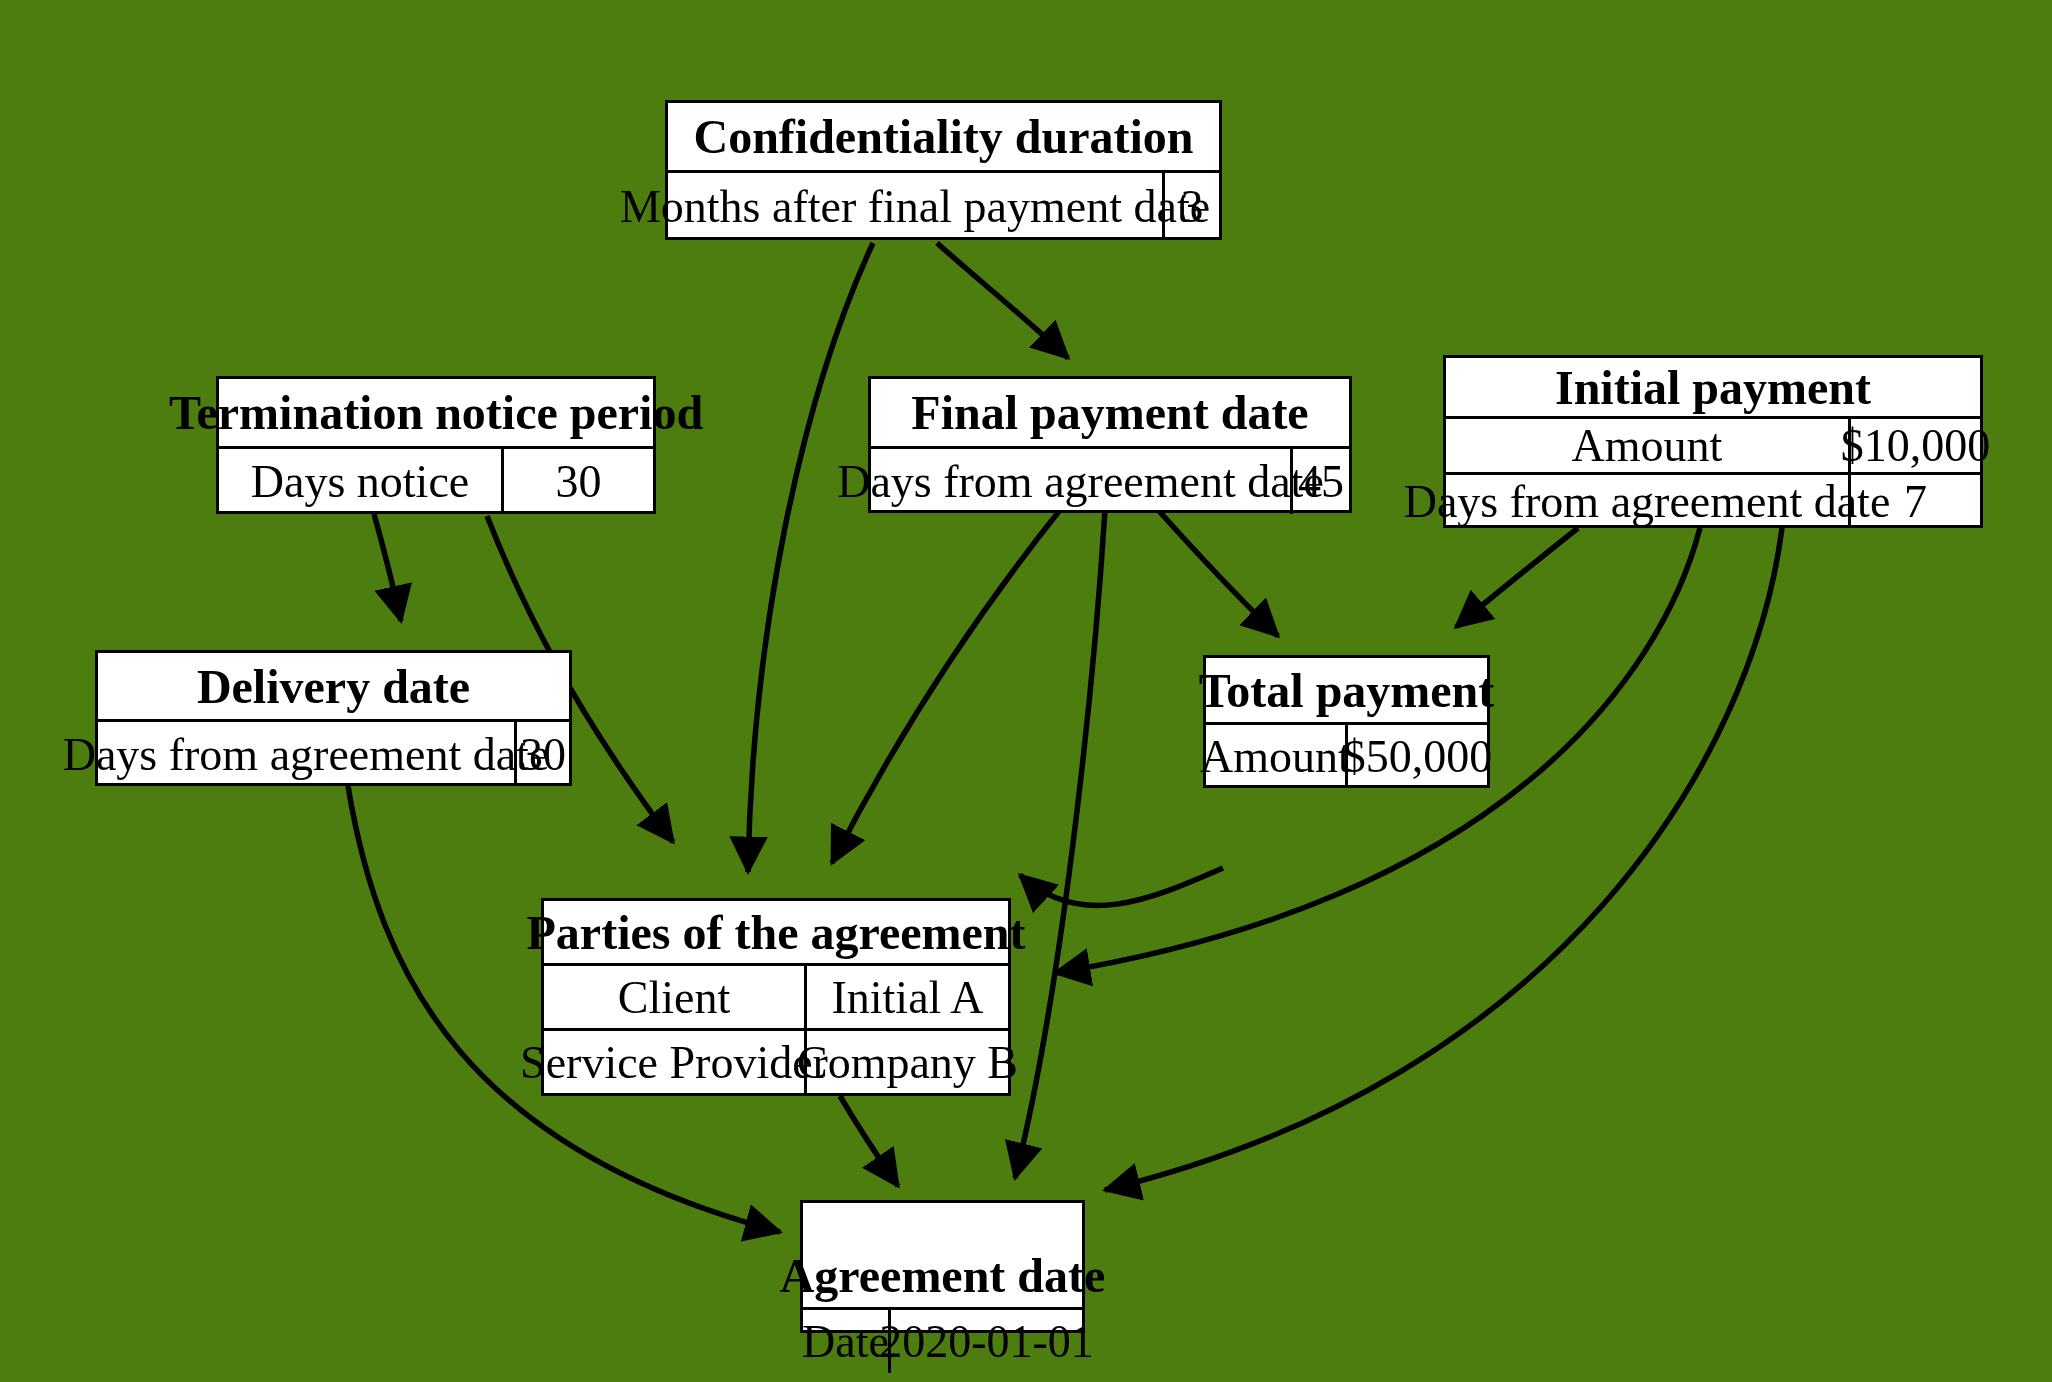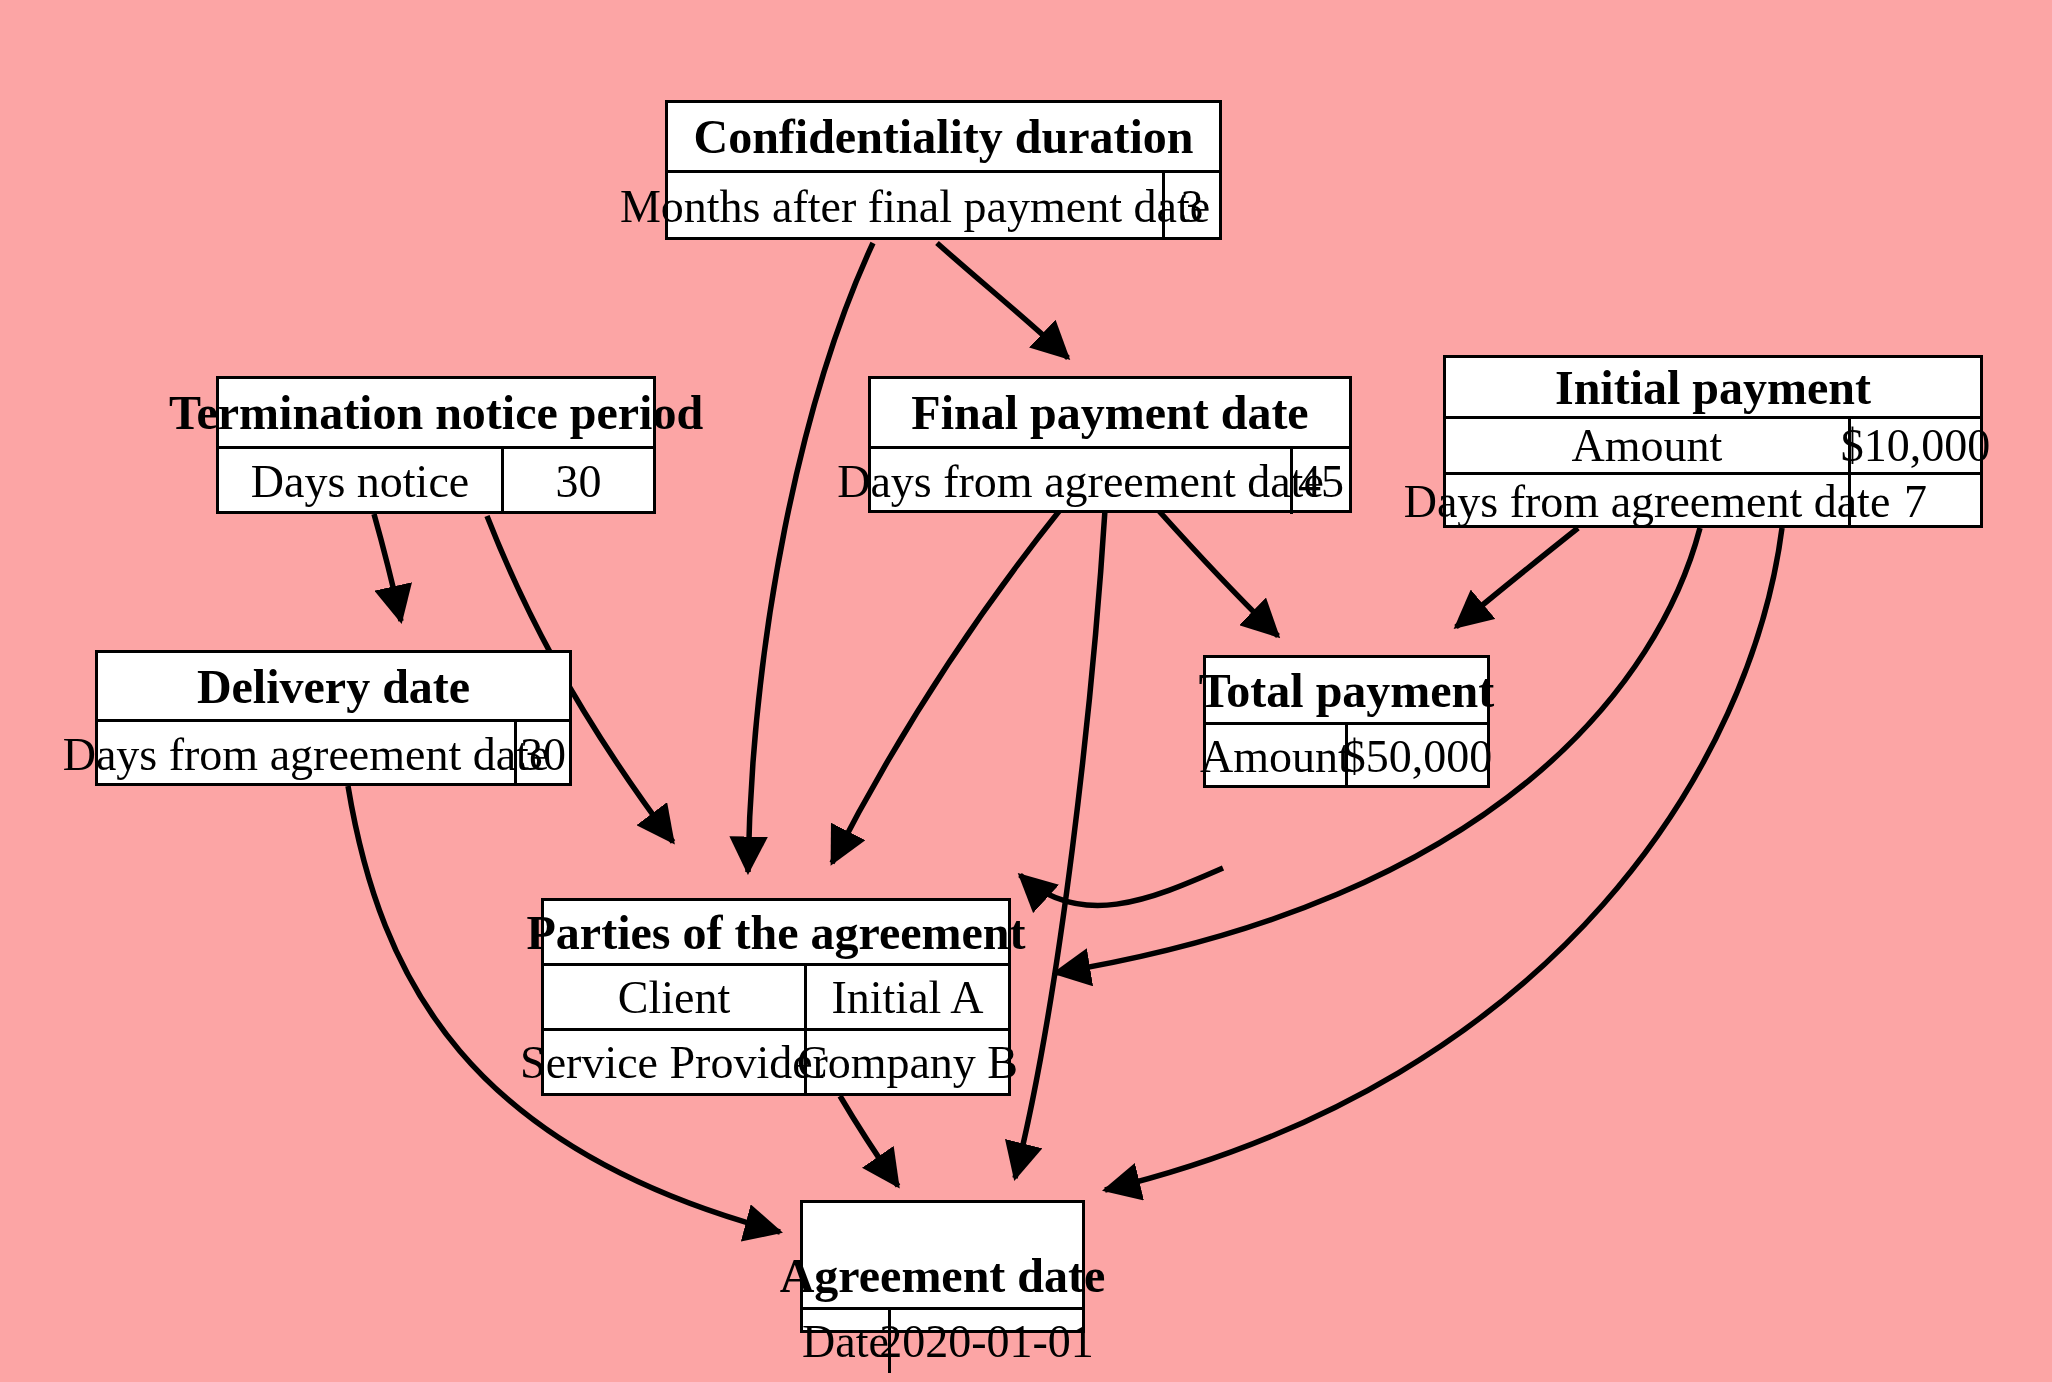--- a/index.html
+++ b/index.html
@@ -4,21 +4,21 @@
 <style>
   html, body {
     margin: 0;
     padding: 0;
     background: #ffffff;
   }
   #canvas {
     position: relative;
     width: 2052px;
     height: 1382px;
-    background: #fca5a5;
+    background: #4d7c0f;
     font-family: "Liberation Serif", "DejaVu Serif", serif;
     overflow: hidden;
   }
   #edge-layer {
     position: absolute;
     left: 0;
     top: 0;
     width: 2052px;
     height: 1382px;
     pointer-events: none;

